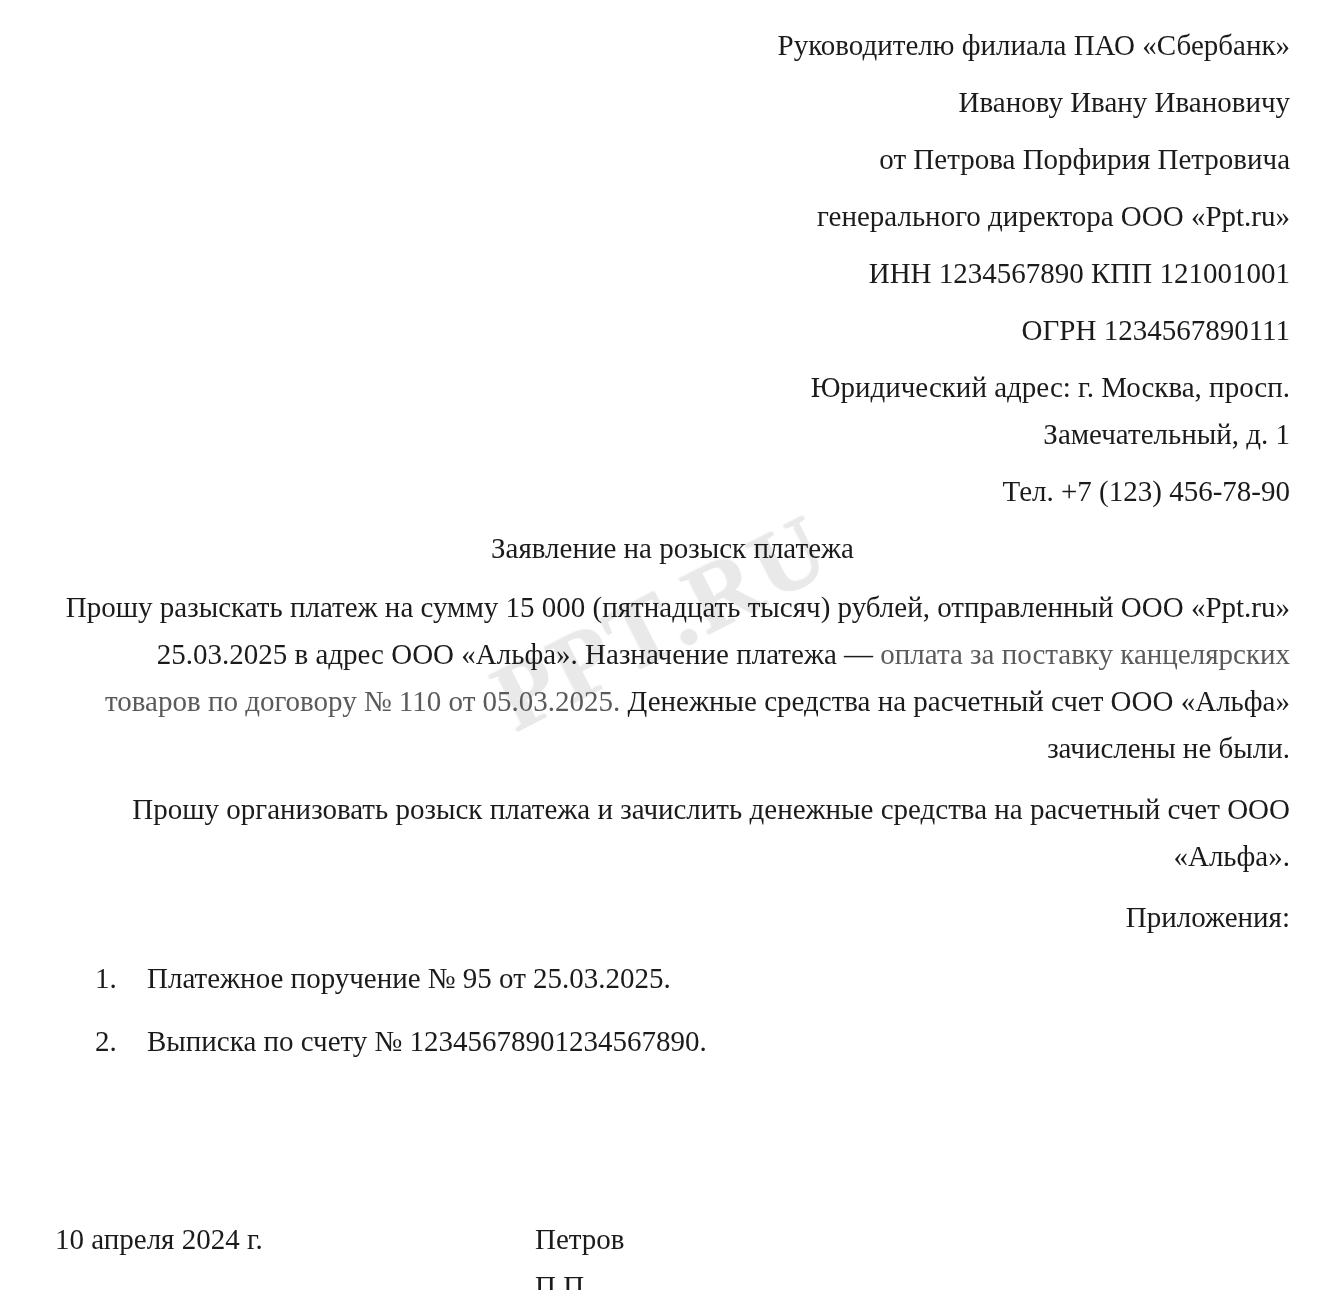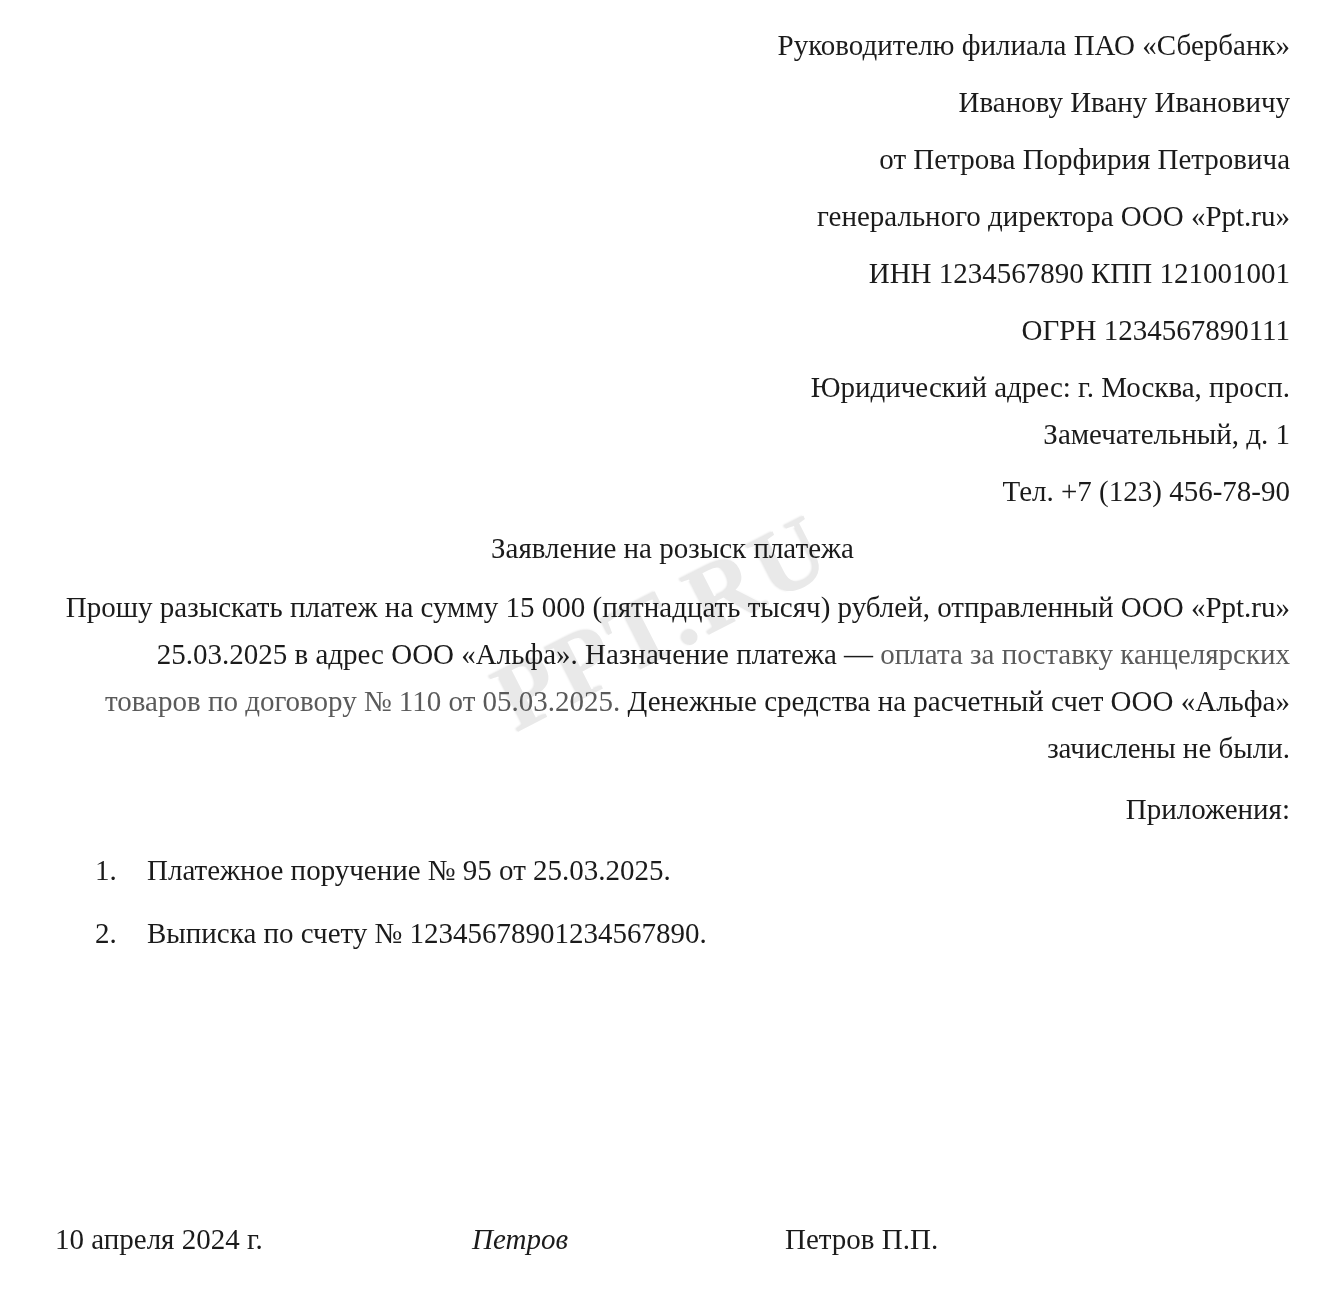--- a/index.html
+++ b/index.html
@@ -115,29 +115,29 @@
       <div class="hdr-line">ИНН 1234567890 КПП 121001001</div>
       <div class="hdr-line">ОГРН 1234567890111</div>
       <div class="hdr-line">Юридический адрес: г. Москва, просп. Замечательный, д. 1</div>
       <div class="hdr-line">Тел. +7 (123) 456-78-90</div>
     </div>
 
     <h1 class="doc-title">Заявление на розыск платежа</h1>
 
     <p class="para"><span>Прошу разыскать платеж на сумму 15 000 (пятнадцать тысяч) рублей, отправленный ООО «Ppt.ru» 25.03.2025 в адрес ООО «Альфа». Назначение платежа — </span><span class="gray-text">оплата за поставку канцелярских товаров по договору № 110 от 05.03.2025.</span><span> Денежные средства на расчетный счет ООО «Альфа» зачислены не были.</span></p>
 
+    <p class="para">Прошу организовать розыск платежа и зачислить денежные средства на расчетный счет ООО «Альфа».</p>
 
     <p class="para">Приложения:</p>
 
     <ol class="attachments">
       <li>Платежное поручение № 95 от 25.03.2025.</li>
       <li>Выписка по счету № 12345678901234567890.</li>
     </ol>
 
   </div>
 
   <div class="signature-row">
     <span class="date">10 апреля 2024 г.</span>
-    <span class="sig">Петров</span>
     <span class="name">Петров П.П.</span>
   </div>
 
 </div>
 
 </body></html>

